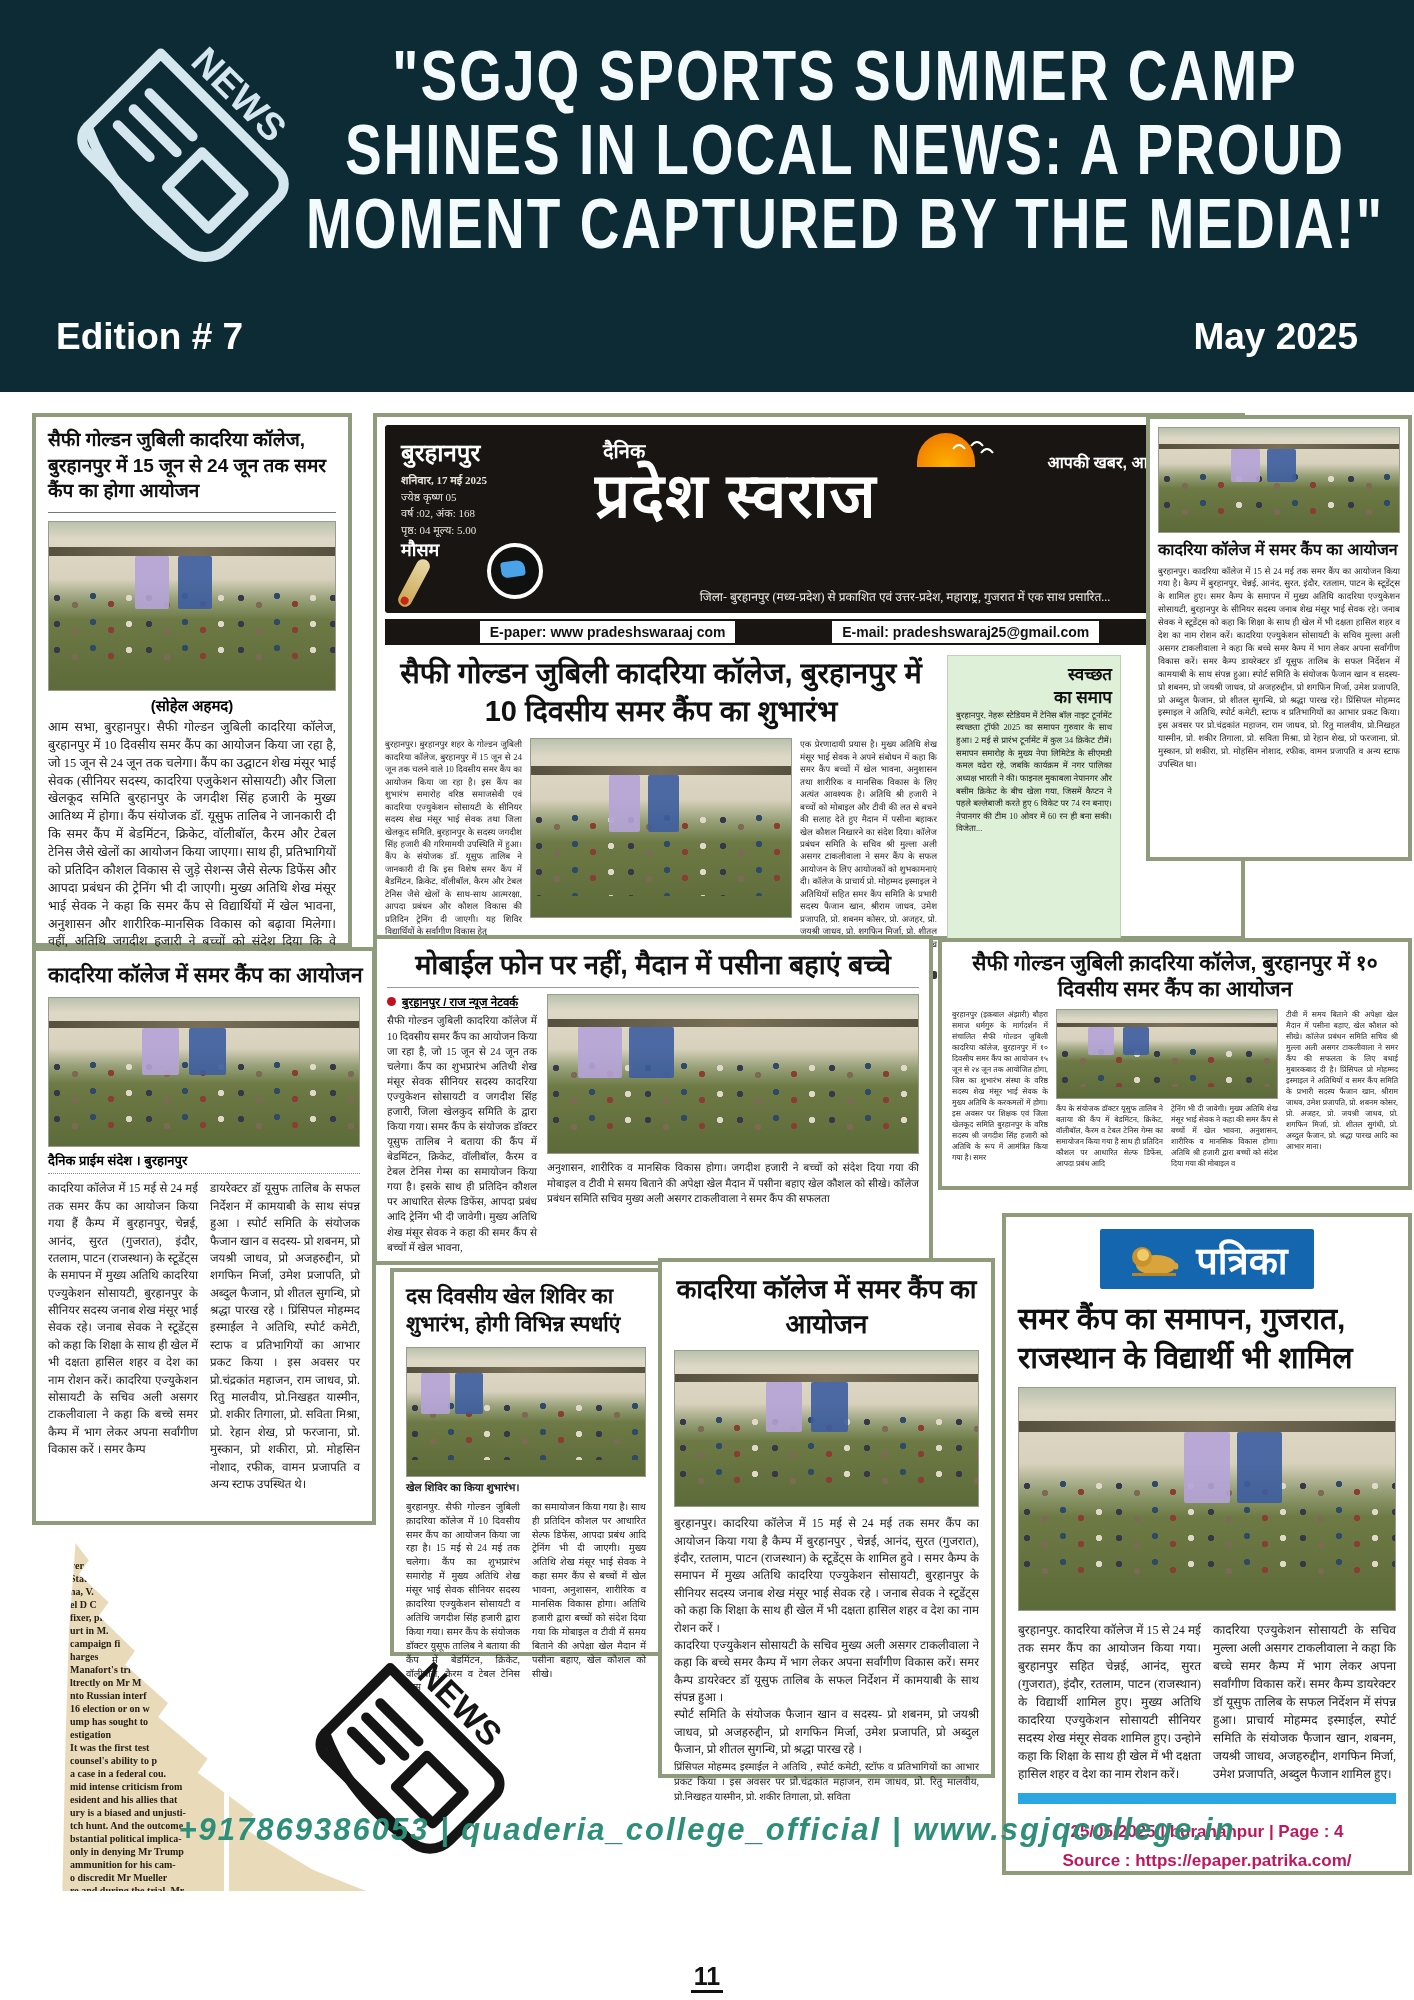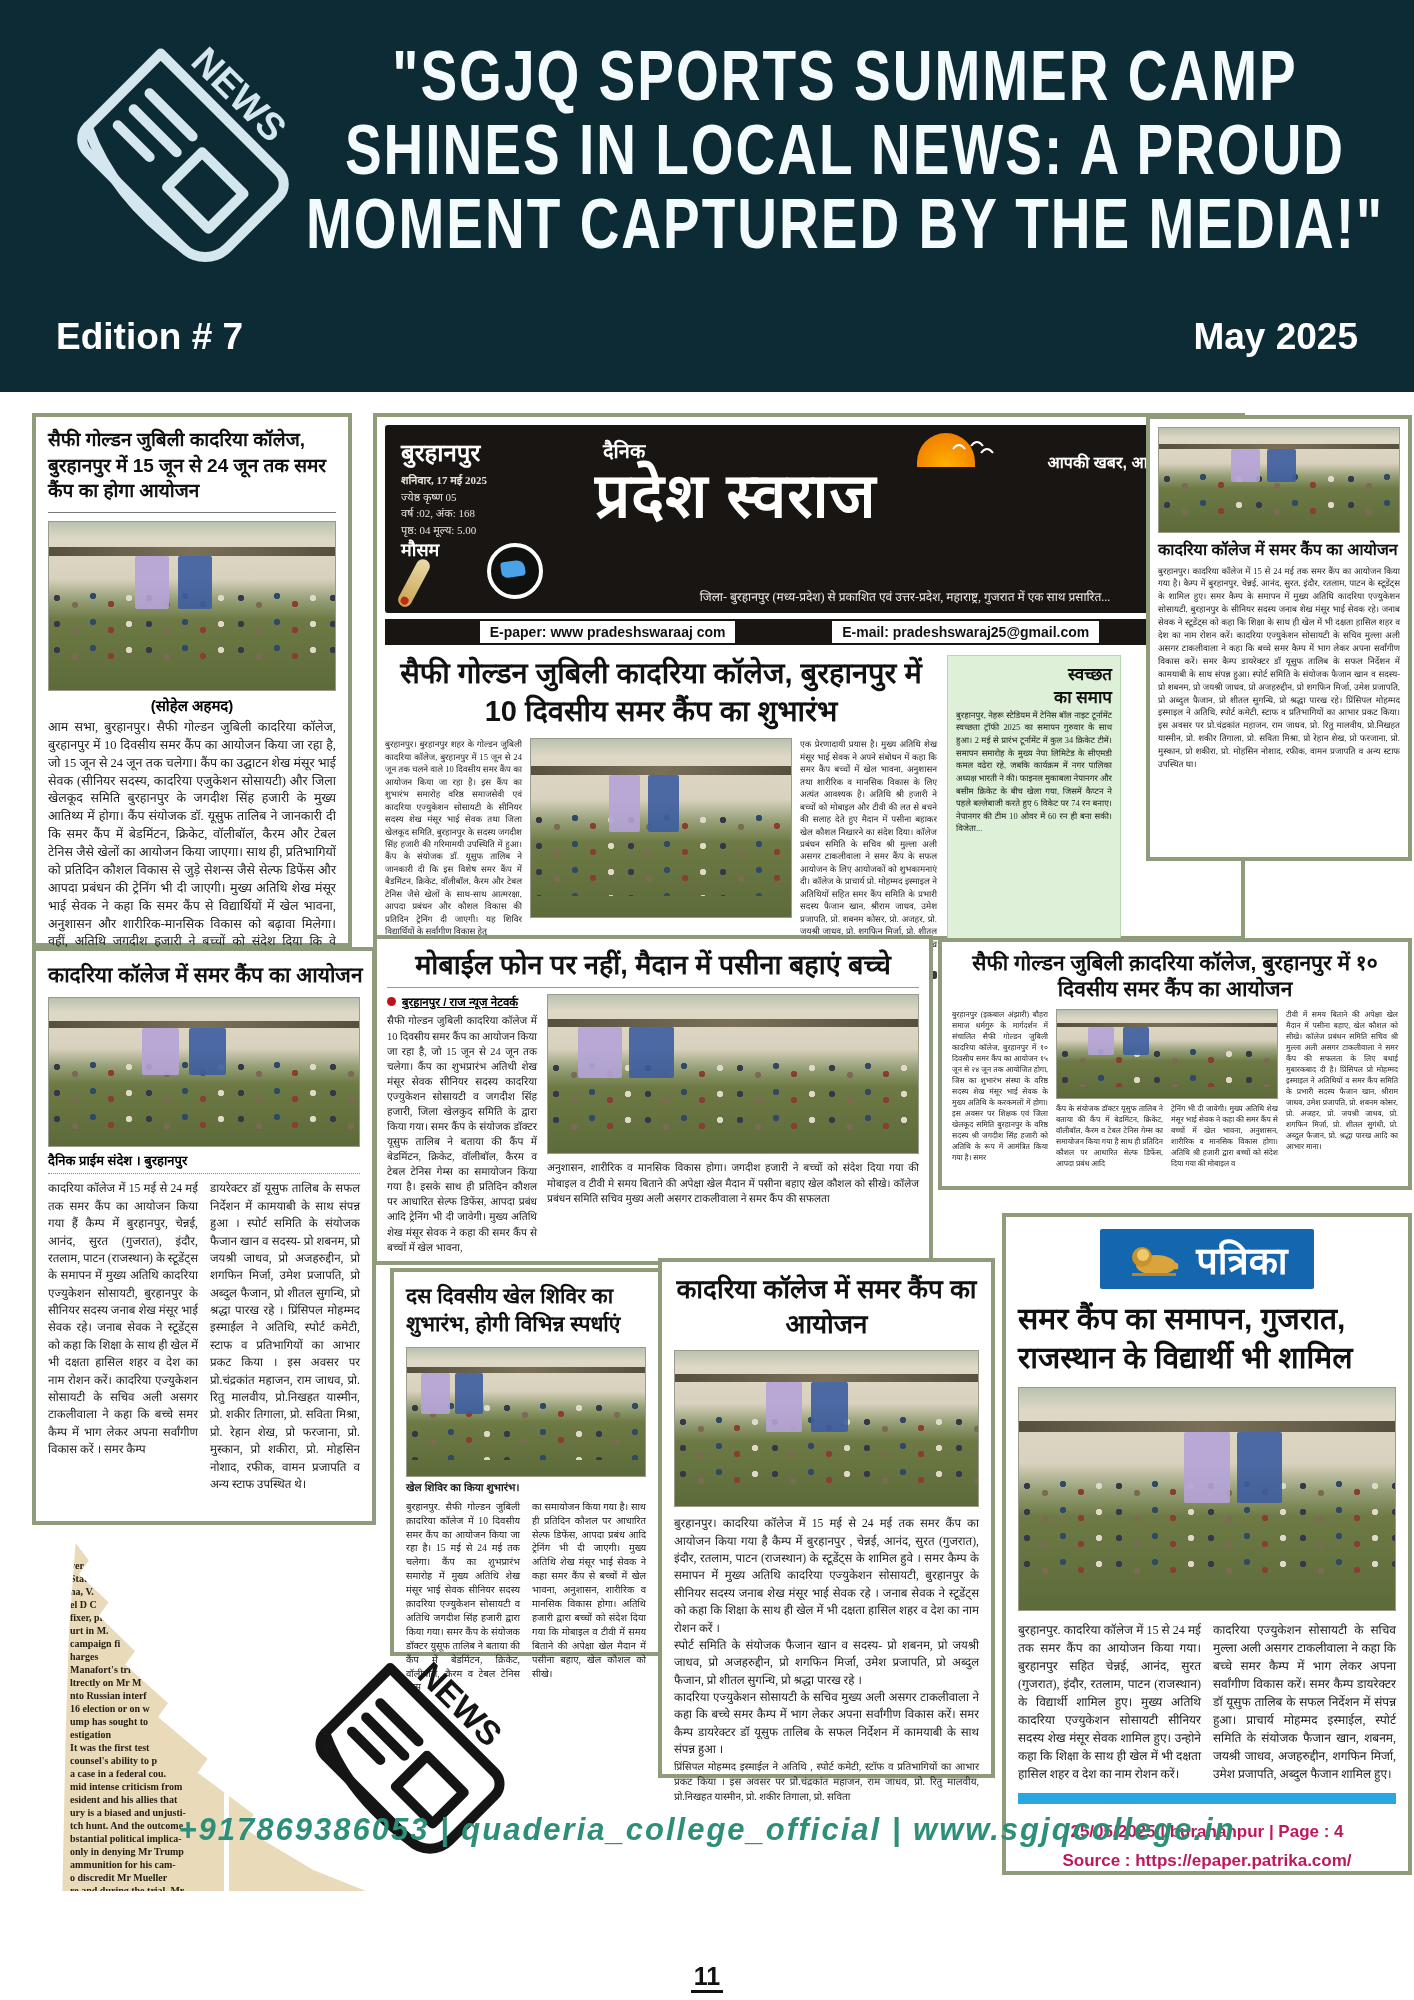--- a/index.html
+++ b/index.html
@@ -217,22 +217,22 @@
     </div>
   </div>
 
   <div class="clip" style="left:658px;top:1258px;width:337px;height:520px;">
     <div class="h-dev" style="font-size:26px;text-align:center;">कादरिया कॉलेज में समर कैंप का आयोजन</div>
     <div class="photo" style="height:155px;margin:8px 0 8px;">
       <span class="bn bn1"></span>
         <span class="bn bn2"></span>
     </div>
     <div class="body-dev" style="font-size:11.6px;line-height:1.5;">बुरहानपुर। कादरिया कॉलेज में 15 मई से 24 मई तक समर कैंप का आयोजन किया गया है कैम्प में बुरहानपुर , चेन्नई, आनंद, सुरत (गुजरात), इंदौर, रतलाम, पाटन (राजस्थान) के स्टूडेंट्स के शामिल हुवे । समर कैम्प के समापन में मुख्य अतिथि कादरिया एज्युकेशन सोसायटी, बुरहानपुर के सीनियर सदस्य जनाब शेख मंसूर भाई सेवक रहे । जनाब सेवक ने स्टूडेंट्स को कहा कि शिक्षा के साथ ही खेल में भी दक्षता हासिल शहर व देश का नाम रोशन करें ।</div>
+    <div class="body-dev" style="font-size:11.6px;line-height:1.5;">कादरिया एज्युकेशन सोसायटी के सचिव मुख्य अली असगर टाकलीवाला ने कहा कि बच्चे समर कैम्प में भाग लेकर अपना सर्वांगीण विकास करें। समर कैम्प डायरेक्टर डॉ यूसुफ तालिब के सफल निर्देशन में कामयाबी के साथ संपन्न हुआ ।</div>
     <div class="body-dev" style="font-size:11.6px;line-height:1.5;">स्पोर्ट समिति के संयोजक फैजान खान व सदस्य- प्रो शबनम, प्रो जयश्री जाधव, प्रो अजहरुद्दीन, प्रो शगफिन मिर्जा, उमेश प्रजापति, प्रो अब्दुल फैजान, प्रो शीतल सुगन्धि, प्रो श्रद्धा पारख रहे ।</div>
-    <div class="body-dev" style="font-size:11.6px;line-height:1.5;">कादरिया एज्युकेशन सोसायटी के सचिव मुख्य अली असगर टाकलीवाला ने कहा कि बच्चे समर कैम्प में भाग लेकर अपना सर्वांगीण विकास करें। समर कैम्प डायरेक्टर डॉ यूसुफ तालिब के सफल निर्देशन में कामयाबी के साथ संपन्न हुआ ।</div>
     <div class="body-dev" style="font-size:10px;line-height:1.5;">प्रिंसिपल मोहम्मद इस्माईल ने अतिथि , स्पोर्ट कमेटी, स्टॉफ व प्रतिभागियों का आभार प्रकट किया । इस अवसर पर प्रो.चंद्रकांत महाजन, राम जाधव, प्रो. रितु मालवीय, प्रो.निखहत यास्मीन, प्रो. शकीर तिगाला, प्रो. सविता</div>
   </div>
 
   <div class="clip" style="left:938px;top:938px;width:474px;height:252px;padding:8px 10px;">
     <div class="h-dev" style="font-size:21px;text-align:center;line-height:1.25;">सैफी गोल्डन जुबिली क़ादरिया कॉलेज, बुरहानपुर में १० दिवसीय समर कैंप का आयोजन</div>
     <div style="display:flex;gap:8px;margin-top:6px;">
       <div class="body-dev" style="width:96px;font-size:7.6px;line-height:1.45;">बुरहानपुर (इक़बाल अंझारी) बौहरा समाज धर्मगुरु के मार्गदर्शन में संचालित सैफी गोल्डन जुबिली कादरिया कॉलेज, बुरहानपुर में १० दिवसीय समर कैंप का आयोजन १५ जून से २४ जून तक आयोजित होगा, जिस का शुभारंभ संस्था के वरिष्ठ सदस्य शेख मंसूर भाई सेवक के मुख्य अतिथि के करकमलों में होगा। इस अवसर पर शिक्षक एवं जिला खेलकूद समिति बुरहानपुर के वरिष्ठ सदस्य श्री जगदीश सिंह हजारी को अतिथि के रूप में आमंत्रित किया गया है। समर</div>
       <div style="flex:1;">
         <div class="photo" style="height:88px;">
           <span class="bn bn1" style="left:14%;"></span>

